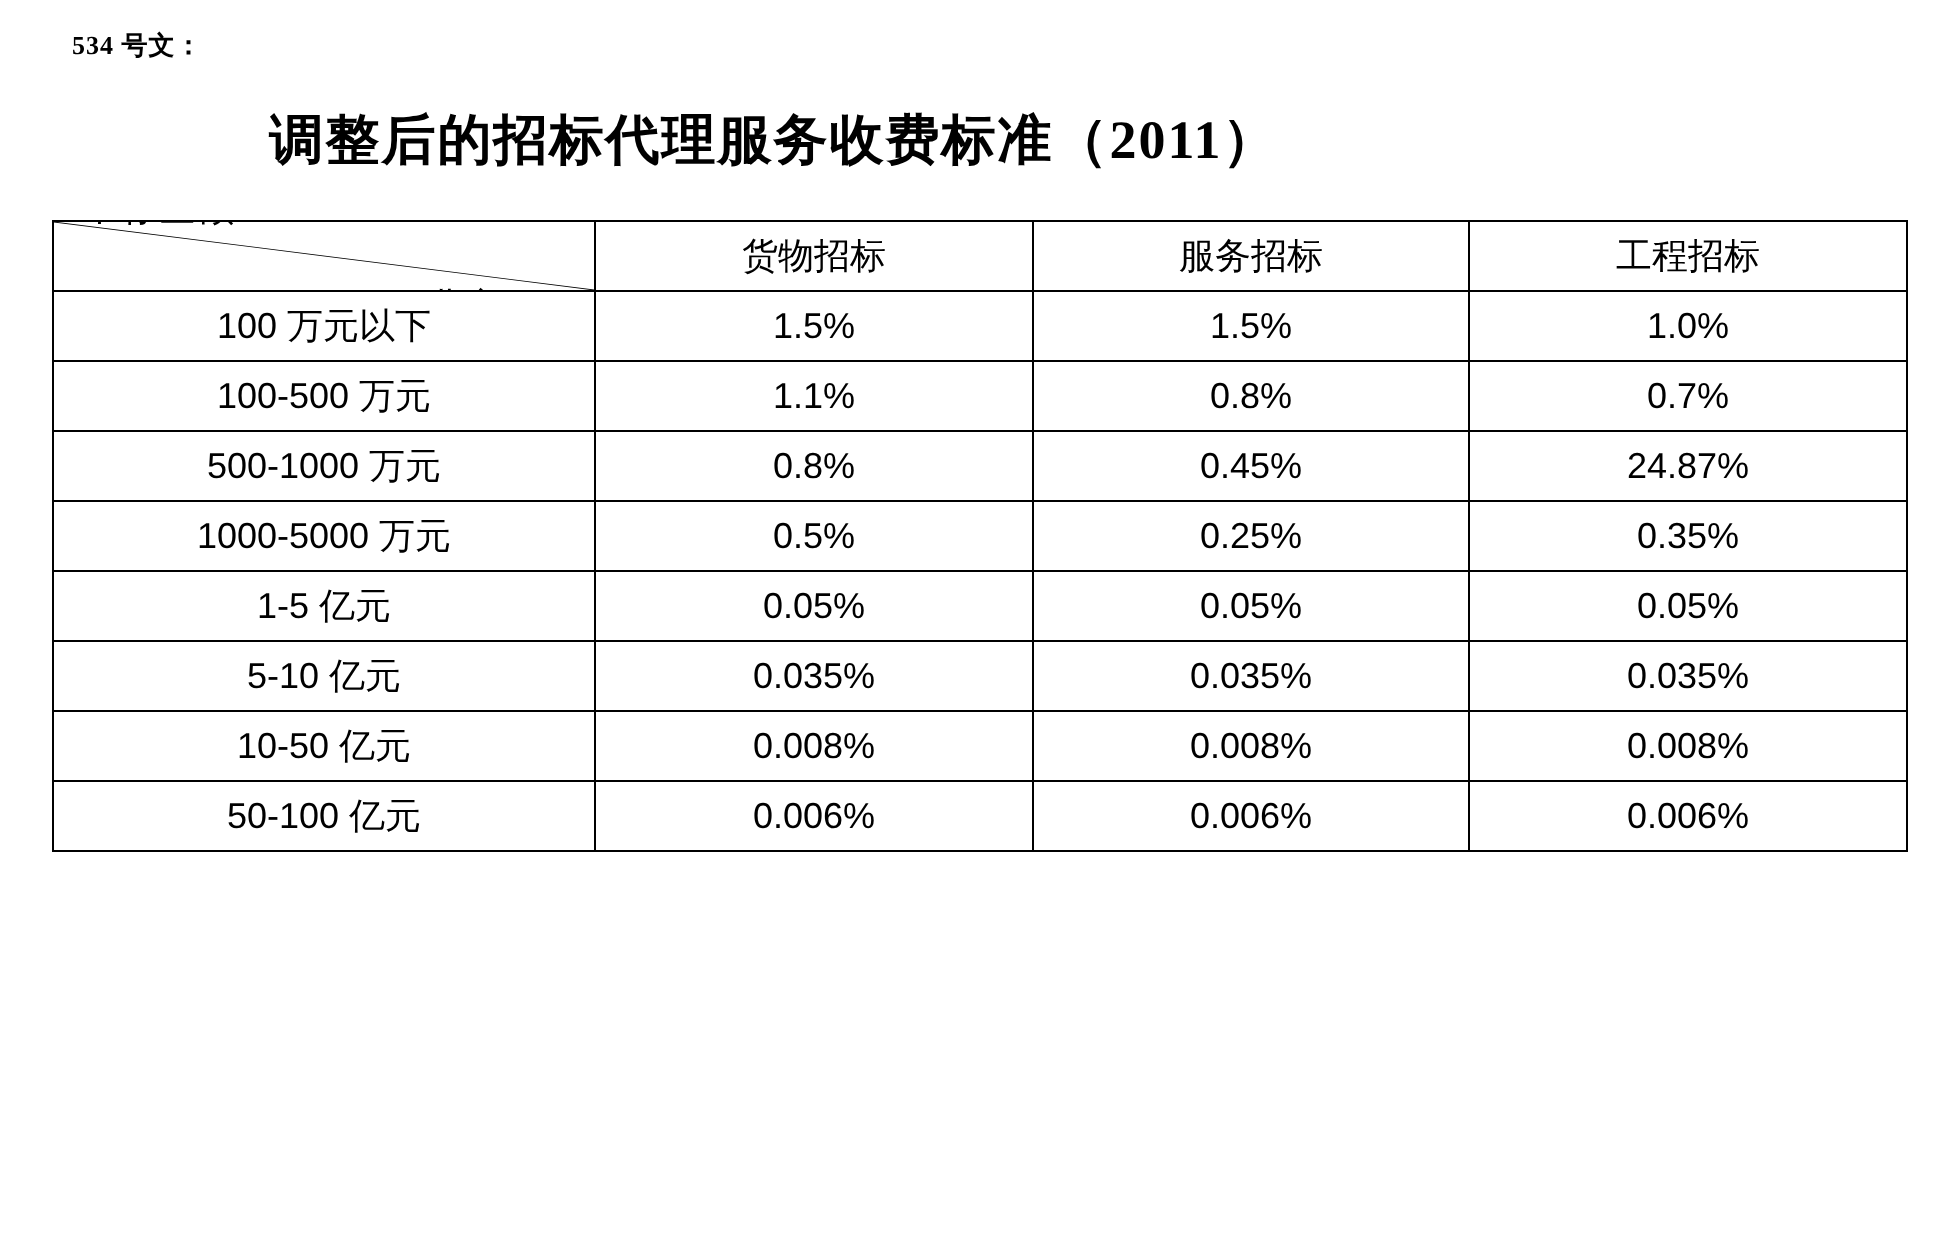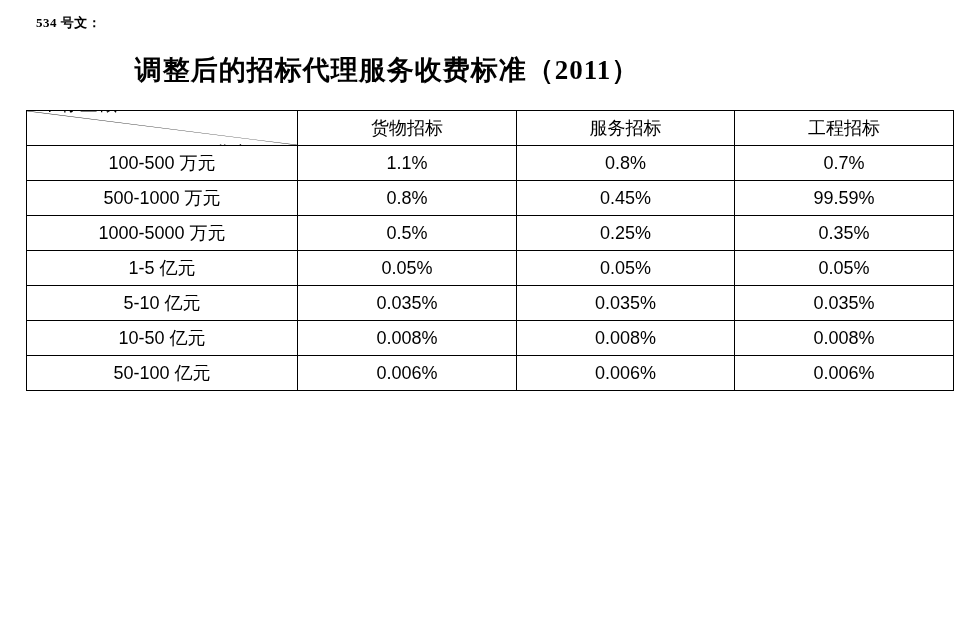--- a/index.html
+++ b/index.html
@@ -124,30 +124,36 @@
           </svg>
           <span class="corner-rate">费率</span>
           <span class="corner-amount">中标金额</span>
         </td>
         <td class="head-cell">货物招标</td>
         <td class="head-cell">服务招标</td>
         <td class="head-cell">工程招标</td>
       </tr>
 
       <tr>
+        <td class="row-label">100 万元以下</td>
+        <td class="value">1.5%</td>
+        <td class="value">1.5%</td>
+        <td class="value">1.0%</td>
+      </tr>
+      <tr>
         <td class="row-label">100-500 万元</td>
         <td class="value">1.1%</td>
         <td class="value">0.8%</td>
         <td class="value">0.7%</td>
       </tr>
       <tr>
         <td class="row-label">500-1000 万元</td>
         <td class="value">0.8%</td>
         <td class="value">0.45%</td>
-        <td class="value">99.59%</td>
+        <td class="value">24.87%</td>
       </tr>
       <tr>
         <td class="row-label">1000-5000 万元</td>
         <td class="value">0.5%</td>
         <td class="value">0.25%</td>
         <td class="value">0.35%</td>
       </tr>
       <tr>
         <td class="row-label">1-5 亿元</td>
         <td class="value">0.05%</td>

